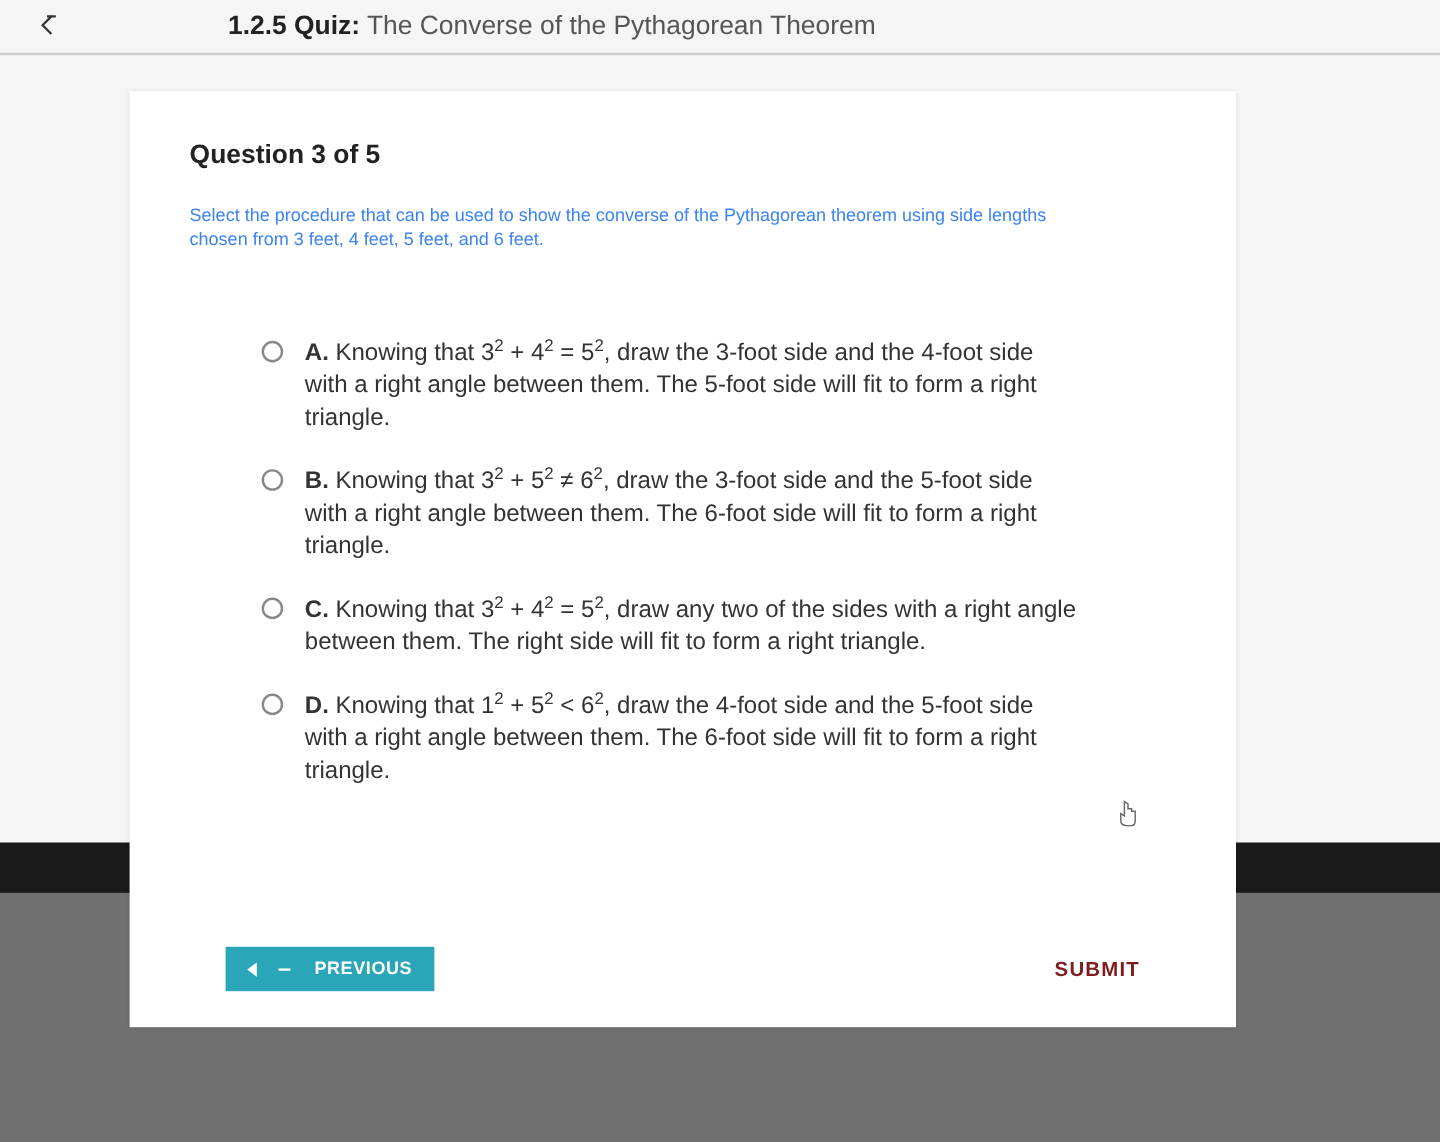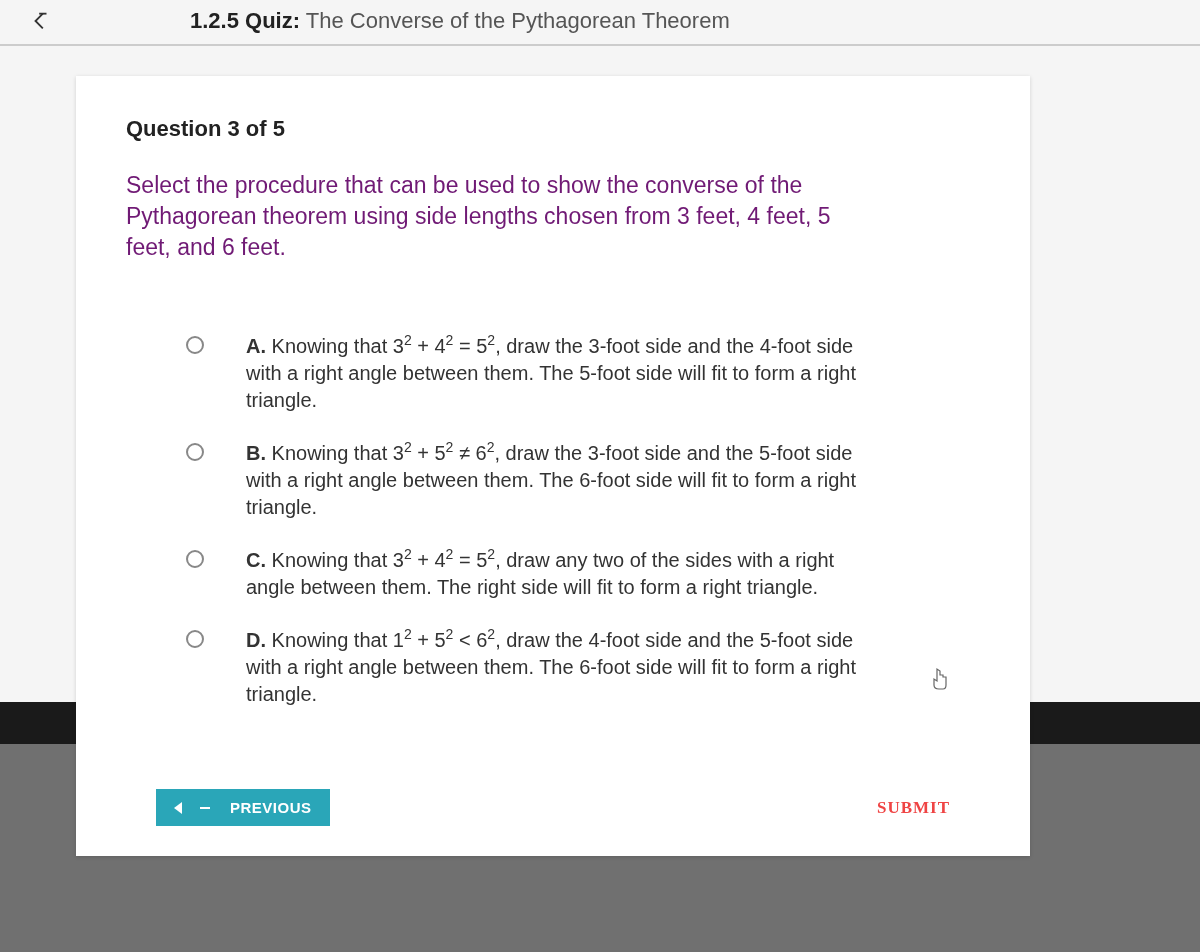--- a/index.html
+++ b/index.html
@@ -27,45 +27,44 @@
     width: 160px;
     display:flex;
     align-items:center;
   }
   .back-arrow svg { width: 22px; height: 22px; }
   .header-title { font-size: 22px; color: #333; }
   .header-title .bold { font-weight: bold; color:#222; }
   .header-title .thin { color:#555; }
   .content-card {
     background: #fff;
-    margin: 30px 170px 0 76px;
+    margin: 30px 170px 0 108px;
     padding: 40px 50px 50px 50px;
     min-height: 780px;
     box-shadow: 0 1px 4px rgba(0,0,0,0.15);
     position: relative;
   }
   .q-heading {
     font-size: 22px;
     font-weight: bold;
     color: #222;
     margin-bottom: 28px;
   }
   .q-text {
-    font-size: 23px;
-    color: #701a75;
+    font-size: 15px;
+    color: #3b82f6;
     line-height: 1.35;
     max-width: 720px;
     margin-bottom: 70px;
   }
   .options { margin-left: 60px; max-width: 680px; }
   .option {
     display: flex;
     align-items: flex-start;
     margin-bottom: 26px;
-    gap: 24px;
   }
   .radio {
     width: 18px; height: 18px;
     border: 2px solid #888;
     border-radius: 50%;
     flex: 0 0 18px;
     margin-top: 3px;
     margin-right: 18px;
     background: #fff;
   }
@@ -107,27 +106,26 @@
     border-bottom:6px solid transparent;
     border-right:8px solid #fff;
     position:relative;
   }
   .btn-previous .arrow-stem{
     display:inline-block;
     width:10px;height:2px;background:#fff;
     margin-left:-2px;
   }
   .btn-submit {
-    color: #ef4444;
+    color: #7f1d1d;
     font-size: 17px;
     font-weight: bold;
     letter-spacing: 1px;
     background: transparent;
     border: none;
-    font-family: Liberation Serif, serif;
   }
   .bottom-strip {
     height: 42px;
     background: #1a1a1a;
   }
 </style>
 </head>
 <body>
 
 <div class="page-wrap">

